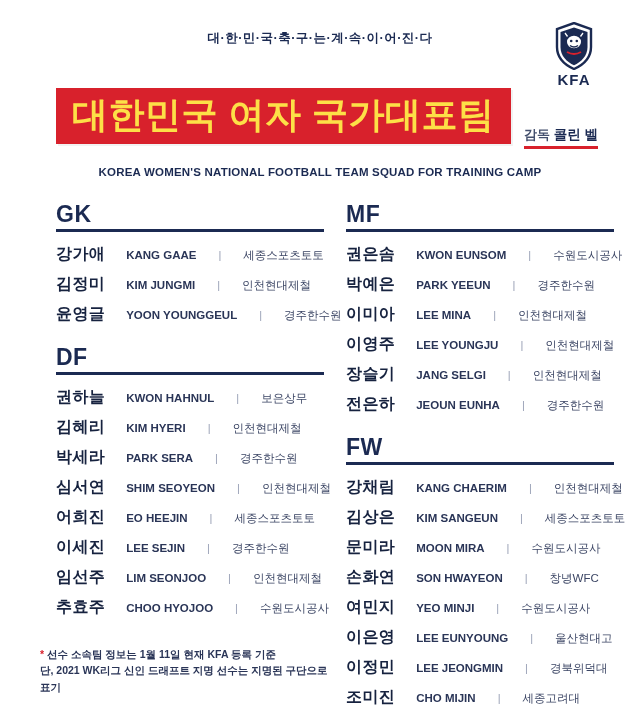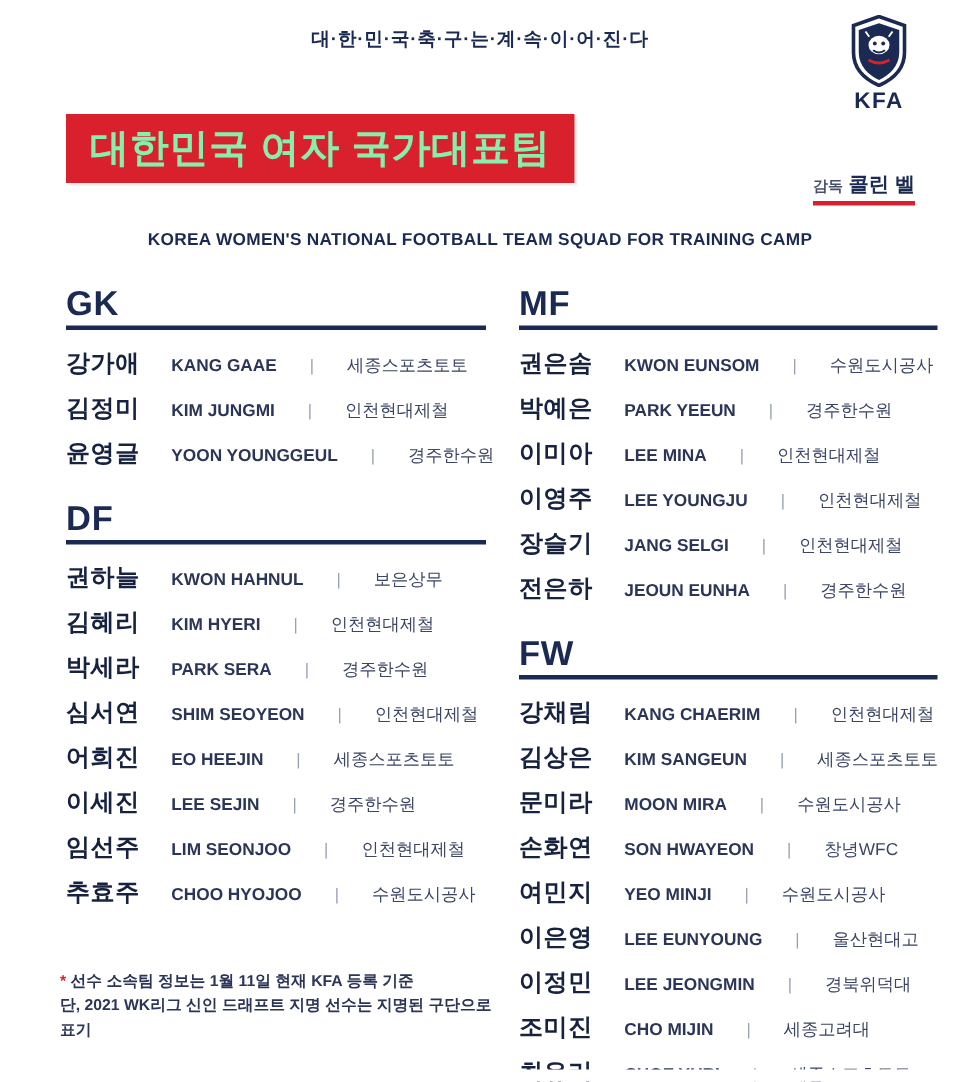--- a/index.html
+++ b/index.html
@@ -6,21 +6,21 @@
   html, body {
     width: 640px; height: 721px;
     background: #ffffff;
     font-family: "Liberation Sans", sans-serif;
     overflow: hidden;
   }
   .page {
     position: relative;
     width: 640px; height: 721px;
     background: #ffffff;
-    padding: 4px;
+    padding: 16px;
   }
 
   
   .topstrip {
     position: relative;
     height: 68px;
   }
   .tagline {
     position: absolute;
     left: 0; right: 0; top: 14px;
@@ -53,38 +53,38 @@
   
   .titleblock {
     position: relative;
     margin-top: 4px;
     height: 78px;
   }
   .title-bar {
     position: absolute;
     left: 40px; top: 0;
     background: #d8212c;
-    color: #86efac;
-    font-size: 26px;
+    color: #fde047;
+    font-size: 36px;
     font-weight: 800;
     letter-spacing: 0.5px;
     padding: 9px 16px 11px 16px;
     line-height: 1;
     box-shadow: 2px 2px 0 rgba(0,0,0,0.05);
   }
   .coach {
     position: absolute;
     right: 26px; top: 38px;
     font-size: 13.5px;
     font-weight: 800;
     color: #1b2a52;
     border-bottom: 3px solid #d8212c;
     padding-bottom: 2px;
   }
-  .coach .lbl { font-size: 10px; font-weight: 700; color: #44506e; }
+  .coach .lbl { font-size: 13px; font-weight: 700; color: #44506e; }
 
   .subtitle {
     text-align: center;
     font-size: 11.5px;
     font-weight: 800;
     color: #1b2a52;
     letter-spacing: 0.2px;
   }
 
   

